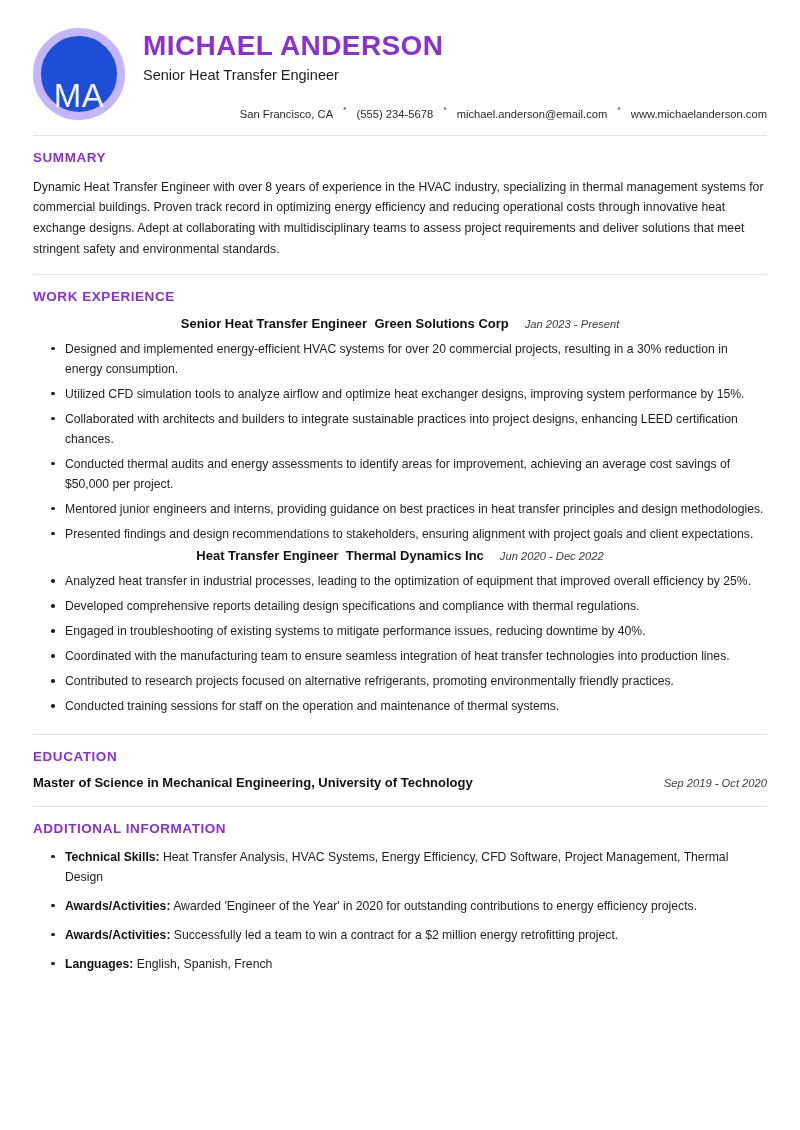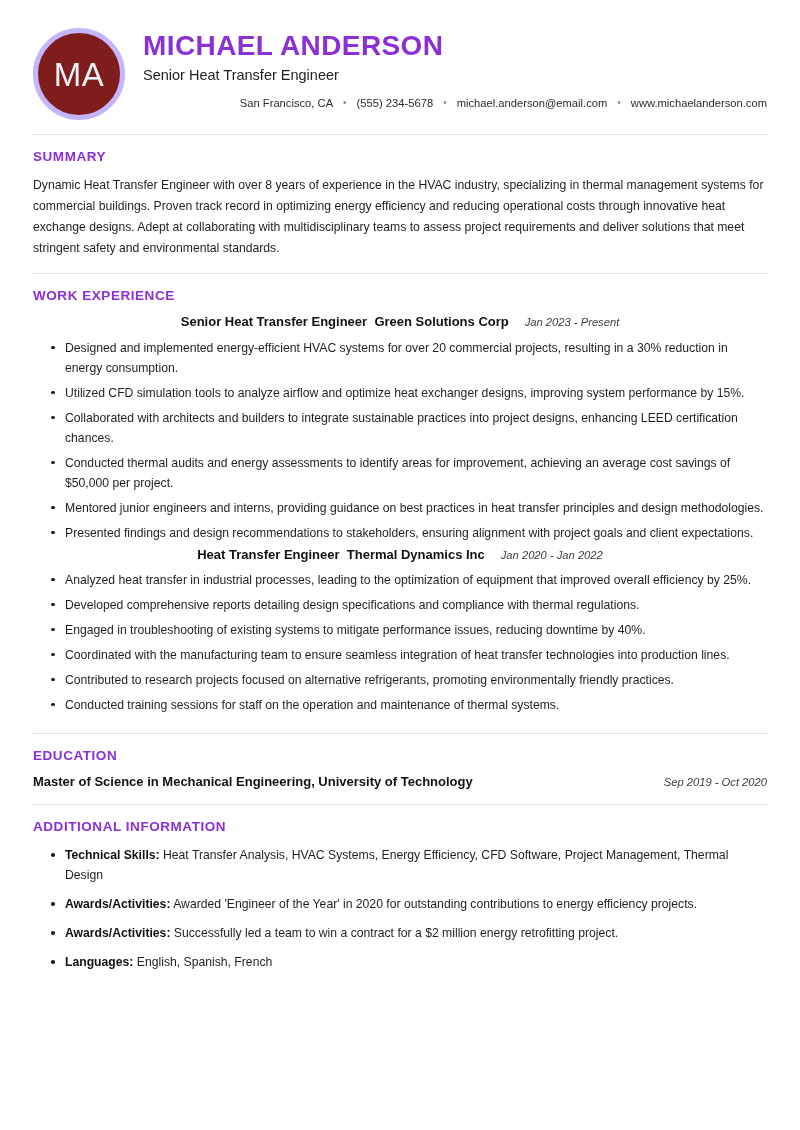--- a/index.html
+++ b/index.html
@@ -27,25 +27,25 @@
     display: flex;
     align-items: flex-start;
     gap: 18px;
     padding-bottom: 14px;
   }
   .avatar {
     flex: 0 0 auto;
     width: 92px;
     height: 92px;
     border-radius: 50%;
-    background: #7f1d1d;
-    border: 5px solid #c4b5fd;
+    background: #1d4ed8;
+    border: 8px solid #c4b5fd;
     box-sizing: border-box;
     display: flex;
-    align-items: center;
+    align-items: flex-end;
     justify-content: center;
     margin-top: 2px;
   }
   .avatar-initials {
     color: #f2f4f8;
     font-size: 33px;
     font-weight: 400;
     letter-spacing: 0.5px;
     line-height: 1;
   }
@@ -72,21 +72,21 @@
   .contact-line {
     display: flex;
     flex-wrap: wrap;
     justify-content: flex-end;
     align-items: center;
     font-size: 11.2px;
     color: #2b2b2b;
     gap: 0;
     line-height: 1.3;
   }
-  .contact-item { white-space: nowrap; }
+  .contact-item { white-space: nowrap; margin-top: 11px; }
   .contact-sep {
     color: #8a8a8a;
     padding: 0 10px;
     font-size: 10px;
     line-height: 1;
   }
 
   
   .divider {
     border: 0;
@@ -238,21 +238,21 @@
           <li>Mentored junior engineers and interns, providing guidance on best practices in heat transfer principles and design methodologies.</li>
           <li>Presented findings and design recommendations to stakeholders, ensuring alignment with project goals and client expectations.</li>
         </ul>
       </div>
 
       <div class="entry">
         <div class="entry-head">
           <div class="entry-heading">
             <span>Heat Transfer Engineer</span><span>&nbsp;&nbsp;</span><span class="entry-company">Thermal Dynamics Inc</span>
           </div>
-          <div class="entry-dates">Jan 2020 - Jan 2022</div>
+          <div class="entry-dates">Jun 2020 - Dec 2022</div>
         </div>
         <ul class="bullets">
           <li>Analyzed heat transfer in industrial processes, leading to the optimization of equipment that improved overall efficiency by 25%.</li>
           <li>Developed comprehensive reports detailing design specifications and compliance with thermal regulations.</li>
           <li>Engaged in troubleshooting of existing systems to mitigate performance issues, reducing downtime by 40%.</li>
           <li>Coordinated with the manufacturing team to ensure seamless integration of heat transfer technologies into production lines.</li>
           <li>Contributed to research projects focused on alternative refrigerants, promoting environmentally friendly practices.</li>
           <li>Conducted training sessions for staff on the operation and maintenance of thermal systems.</li>
         </ul>
       </div>

